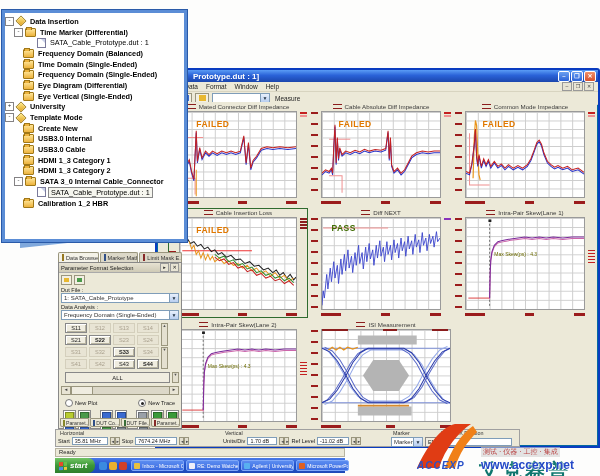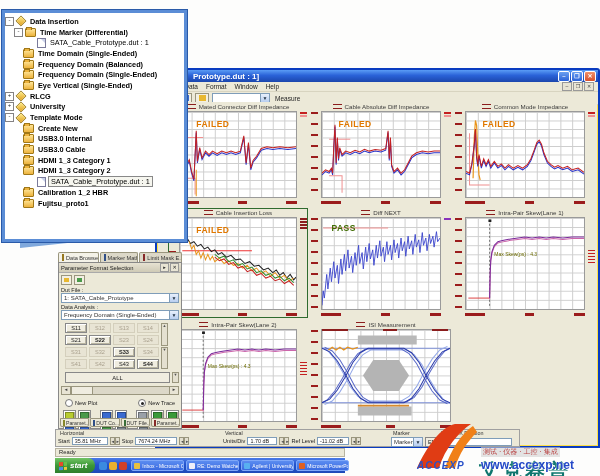--- a/index.html
+++ b/index.html
@@ -1,20 +1,20 @@
 <!DOCTYPE html>
 <html><head>
 <meta charset="utf-8">
 <style>
   html,body{margin:0;padding:0;background:#fff;}
   .screen{position:relative;width:600px;height:476px;background:#fdfdfc;overflow:hidden;
     font-family:"Liberation Sans",sans-serif;-webkit-font-smoothing:antialiased;}
   
   #main-window{position:absolute;left:155px;top:68px;width:445px;height:380px;
-    background:#fde047;border:2px solid #0a3cc0;border-radius:3px 3px 0 0;box-sizing:border-box;z-index:10;}
+    background:#0369a1;border:2px solid #0a3cc0;border-radius:3px 3px 0 0;box-sizing:border-box;z-index:10;}
   .titlebar{height:12px;background:linear-gradient(180deg,#5a9cf5 0%,#2a62d8 45%,#1b46ad 100%);
     display:flex;align-items:center;color:#fff;font-size:8px;font-weight:bold;}
   .title-text{padding-left:36px;white-space:nowrap;overflow:hidden;flex:1;}
   .tb-btns{display:flex;gap:1px;padding-right:2px;}
   .tbb{width:10px;height:9px;border:1px solid #fff;border-radius:2px;font-size:6px;line-height:8px;
     text-align:center;color:#fff;background:linear-gradient(#6aa0f0,#2a62d8);}
   .tbb.close{background:linear-gradient(#f0926a,#d8502a);}
   .menubar{height:9px;background:#ece9d8;border-bottom:1px solid #d8d4c0;display:flex;align-items:center;
     font-size:6.5px;color:#222;gap:8px;padding:0 4px;}
   .menu-item{cursor:default;}
@@ -429,42 +429,41 @@
           <span class="lbl bold">Time Marker (Differential)</span>
         </div>
         <div class="trow">
           <span style="width: 32px;"></span>
           <span class="file-ic"></span>
           <span class="lbl">SATA_Cable_Prototype.dut : 1</span>
         </div>
         <div class="trow">
           <span style="width: 18px;"></span>
           <span class="folder-ic"></span>
+          <span class="lbl bold">Frequency Domain (Balanced)</span>
+        </div>
+        <div class="trow">
+          <span style="width: 18px;"></span>
+          <span class="folder-ic"></span>
           <span class="lbl bold">Time Domain (Single-Ended)</span>
         </div>
         <div class="trow">
           <span style="width: 18px;"></span>
           <span class="folder-ic"></span>
-          <span class="lbl bold">Frequency Domain (Balanced)</span>
-        </div>
-        <div class="trow">
-          <span style="width: 18px;"></span>
-          <span class="folder-ic"></span>
           <span class="lbl bold">Frequency Domain (Single-Ended)</span>
         </div>
         <div class="trow">
           <span style="width: 18px;"></span>
           <span class="folder-ic"></span>
+          <span class="lbl bold">Eye Diagram (Differential)</span>
+        </div>
+        <div class="trow">
+          <span style="width: 18px;"></span>
+          <span class="folder-ic"></span>
           <span class="lbl bold">Eye Vertical (Single-Ended)</span>
-        </div>
-        <div class="trow">
-          <span></span>
-          <span class="expander">+</span>
-          <span class="cat-ic"></span>
-          <span class="lbl bold">RLCG</span>
         </div>
         <div class="trow">
           <span></span>
           <span class="expander">+</span>
           <span class="cat-ic"></span>
           <span class="lbl bold">University</span>
         </div>
         <div class="trow">
           <span></span>
           <span class="expander">-</span>
@@ -490,33 +489,34 @@
           <span style="width: 18px;"></span>
           <span class="folder-ic"></span>
           <span class="lbl bold">HDMI 1_3 Category 1</span>
         </div>
         <div class="trow">
           <span style="width: 18px;"></span>
           <span class="folder-ic"></span>
           <span class="lbl bold">HDMI 1_3 Category 2</span>
         </div>
         <div class="trow">
+          <span style="width: 9px;"></span>
+          <span class="expander">-</span>
+          <span class="folder-ic"></span>
+          <span class="lbl bold">SATA 3_0 Internal Cable_Connector</span>
+        </div>
+        <div class="trow">
           <span style="width: 32px;"></span>
           <span class="file-ic"></span>
           <span class="lbl boxed">SATA_Cable_Prototype.dut : 1</span>
         </div>
         <div class="trow">
           <span style="width: 18px;"></span>
           <span class="folder-ic"></span>
           <span class="lbl bold">Calibration 1_2 HBR</span>
-        </div>
-        <div class="trow">
-          <span style="width: 18px;"></span>
-          <span class="folder-ic"></span>
-          <span class="lbl bold">Fujitsu_proto1</span>
         </div>
       </div>
   </div>
 
   <div id="left-panel">
     <div id="tab-row">
         <span class="ptab active">
           <i style="background: rgb(232, 184, 48);"></i>
           <span>Data Browser</span>
         </span>

